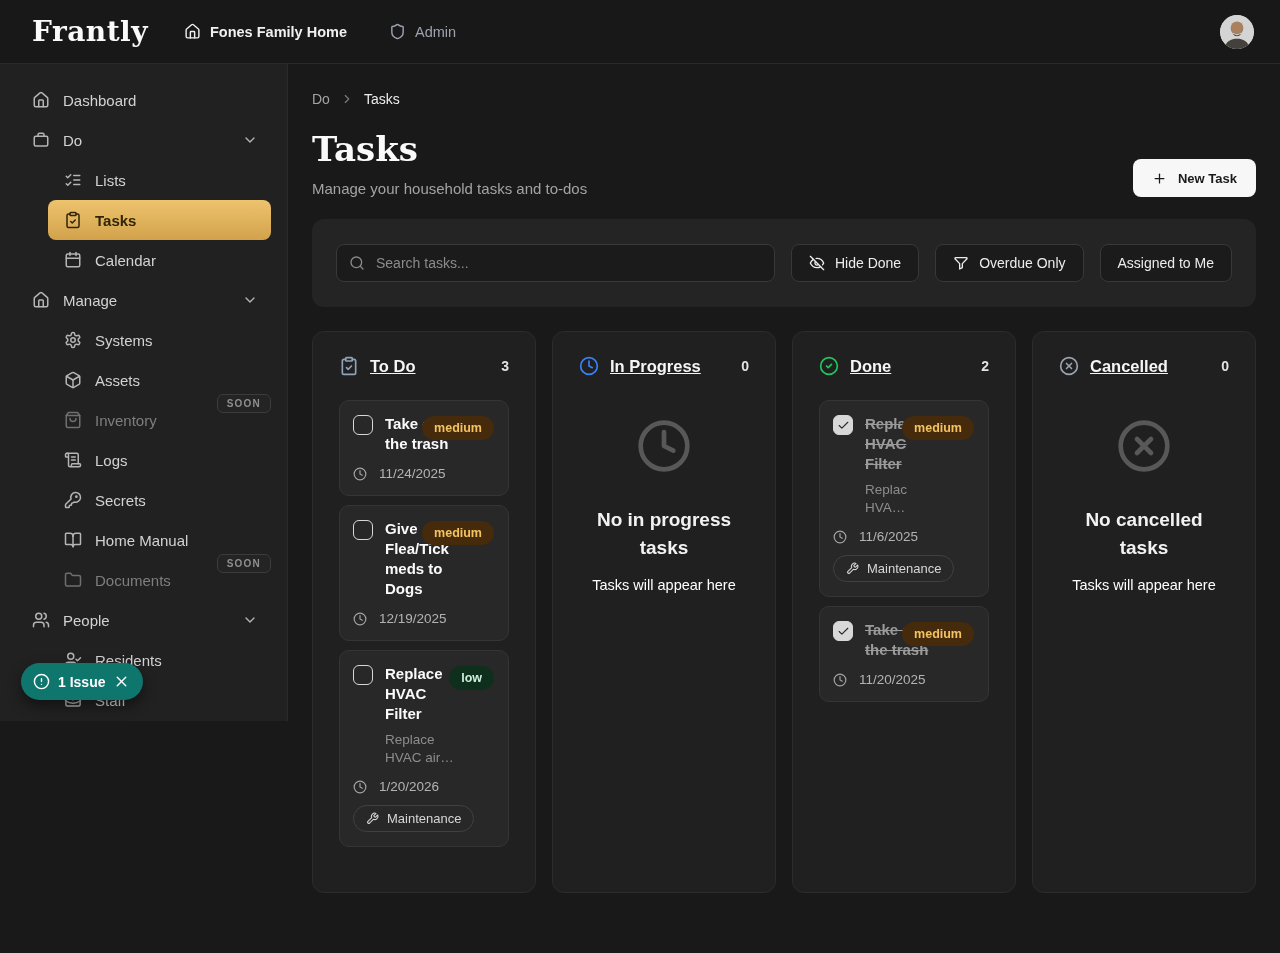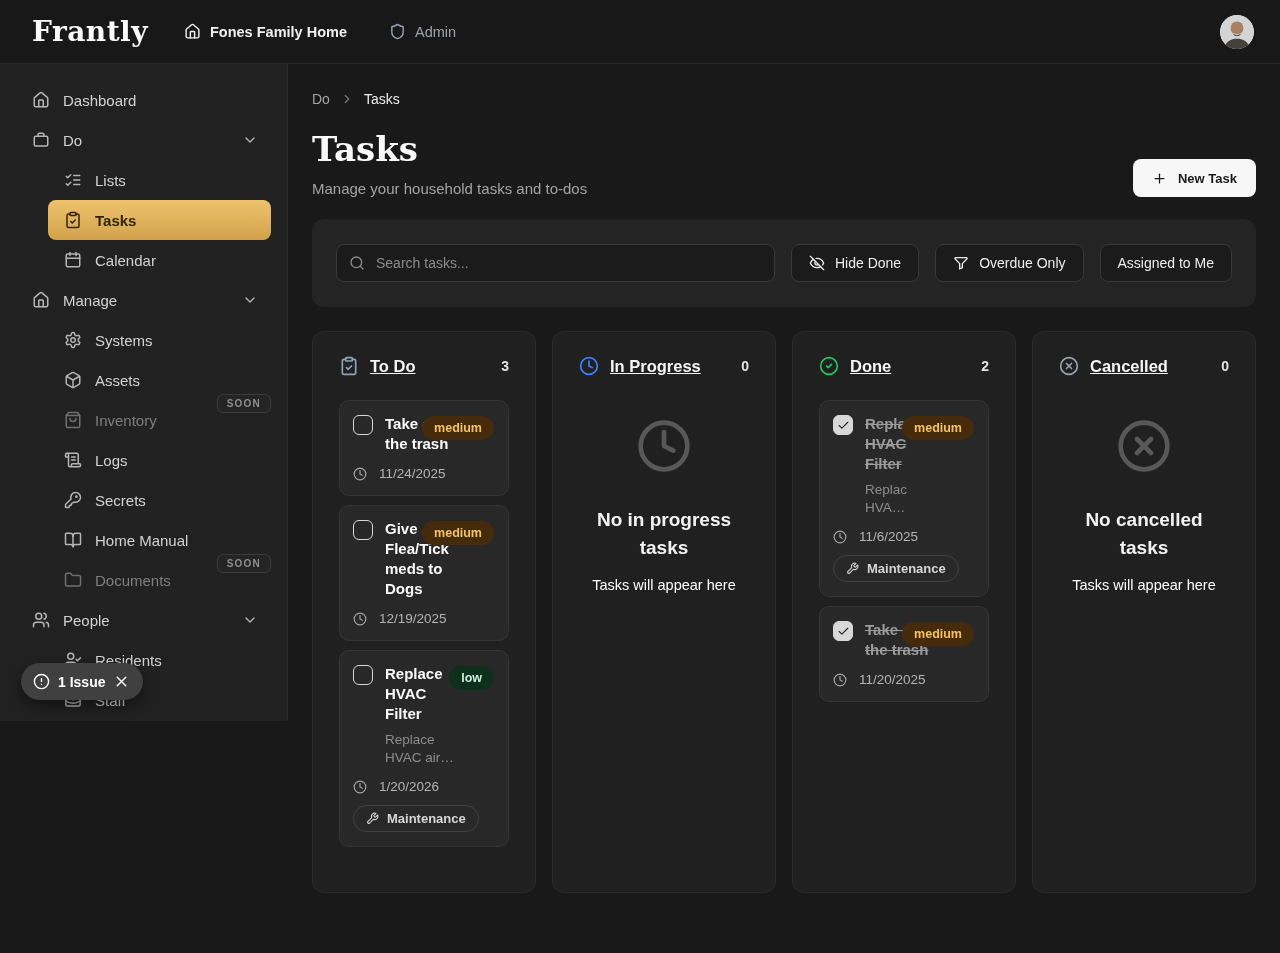--- a/index.html
+++ b/index.html
@@ -26,21 +26,21 @@
   .nav-row.level1 { margin-left:32px; }
   .nav-row .icon { color:#b5b5b5; }
   .nav-row.active { background:linear-gradient(180deg,#eec36e 0%,#d2a24b 100%); color:#312507; font-weight:600; }
   .nav-row.active .icon { color:#312507; }
   .nav-row.soon { color:#7e7e7e; }
   .nav-row.soon .icon { color:#6f6f6f; }
   .chevron { margin-left:auto; color:#9c9c9c; width:16px; height:16px; }
   .soon-badge { position:absolute; right:0; top:-6px; font-size:10px; letter-spacing:1.2px; font-weight:600;
                 color:#8f8f8f; border:1px solid #3b3b3b; background:#242424; border-radius:6px; padding:3px 9px; }
   .issue-pill { position:absolute; left:21px; top:599px; height:37px; display:flex; align-items:center; gap:8px;
-                background:#404040; border-radius:19px; padding:0 13px 0 12px; color:#fff; font-size:14px;
+                background:#0f766e; border-radius:19px; padding:0 13px 0 12px; color:#fff; font-size:14px;
                 font-weight:700; box-shadow:0 6px 14px rgba(0,0,0,.45); z-index:6; }
   .issue-pill .icon { width:17px; height:17px; }
   .issue-close { width:15px; height:15px; cursor:pointer; color:#fff; }
 
   
   .main { margin-left:288px; padding:27px 24px 0 24px; }
   .breadcrumb { display:flex; align-items:center; gap:10px; font-size:14px; color:#a3a3a3; }
   .breadcrumb .crumb { cursor:pointer; }
   .breadcrumb .current { color:#ececec; }
   .breadcrumb .icon { width:14px; height:14px; color:#7a7a7a; }
@@ -78,21 +78,21 @@
               background:transparent; cursor:pointer; display:flex; align-items:center; justify-content:center; color:transparent; }
   .checkbox.checked { background:#d8d8d8; color:#262626; }
   .checkbox .icon { width:13px; height:13px; }
   .card-title { font-size:15px; font-weight:600; color:#fafafa; line-height:20px; width:68px; }
   .done-card .card-title { color:#9b9b9b; text-decoration:line-through; }
   .badge { position:absolute; top:15px; right:14px; font-size:12.5px; font-weight:600; padding:5px 12px; border-radius:999px; }
   .card-desc { margin-top:7px; margin-left:32px; font-size:13.5px; color:#8d8d8d; line-height:18px; width:72px; }
   .card-date { display:flex; align-items:center; gap:12px; margin-top:12px; font-size:13.5px; color:#b3b3b3; }
   .card-date .icon { width:14px; height:14px; color:#a5a5a5; }
   .tag { display:inline-flex; align-items:center; gap:8px; margin-top:11px; border:1px solid #414141; border-radius:999px;
-         padding:5px 12px; font-size:13px; font-weight:700; color:#d6d6d6; }
+         padding:5px 12px; font-size:13px; font-weight:400; color:#d6d6d6; }
   .tag .icon { width:13px; height:13px; }
 
   .empty { display:flex; flex-direction:column; align-items:center; text-align:center; margin-top:42px; }
   .empty .big-icon { width:56px; height:56px; color:#585858; }
   .empty-title { margin-top:32px; font-size:19px; font-weight:700; color:#f2f2f2; line-height:28px; width:170px; }
   .empty-sub { margin-top:13px; font-size:14.5px; color:#ffffff; line-height:20px; width:150px; }
 </style>
 </head>
 <body>
 

